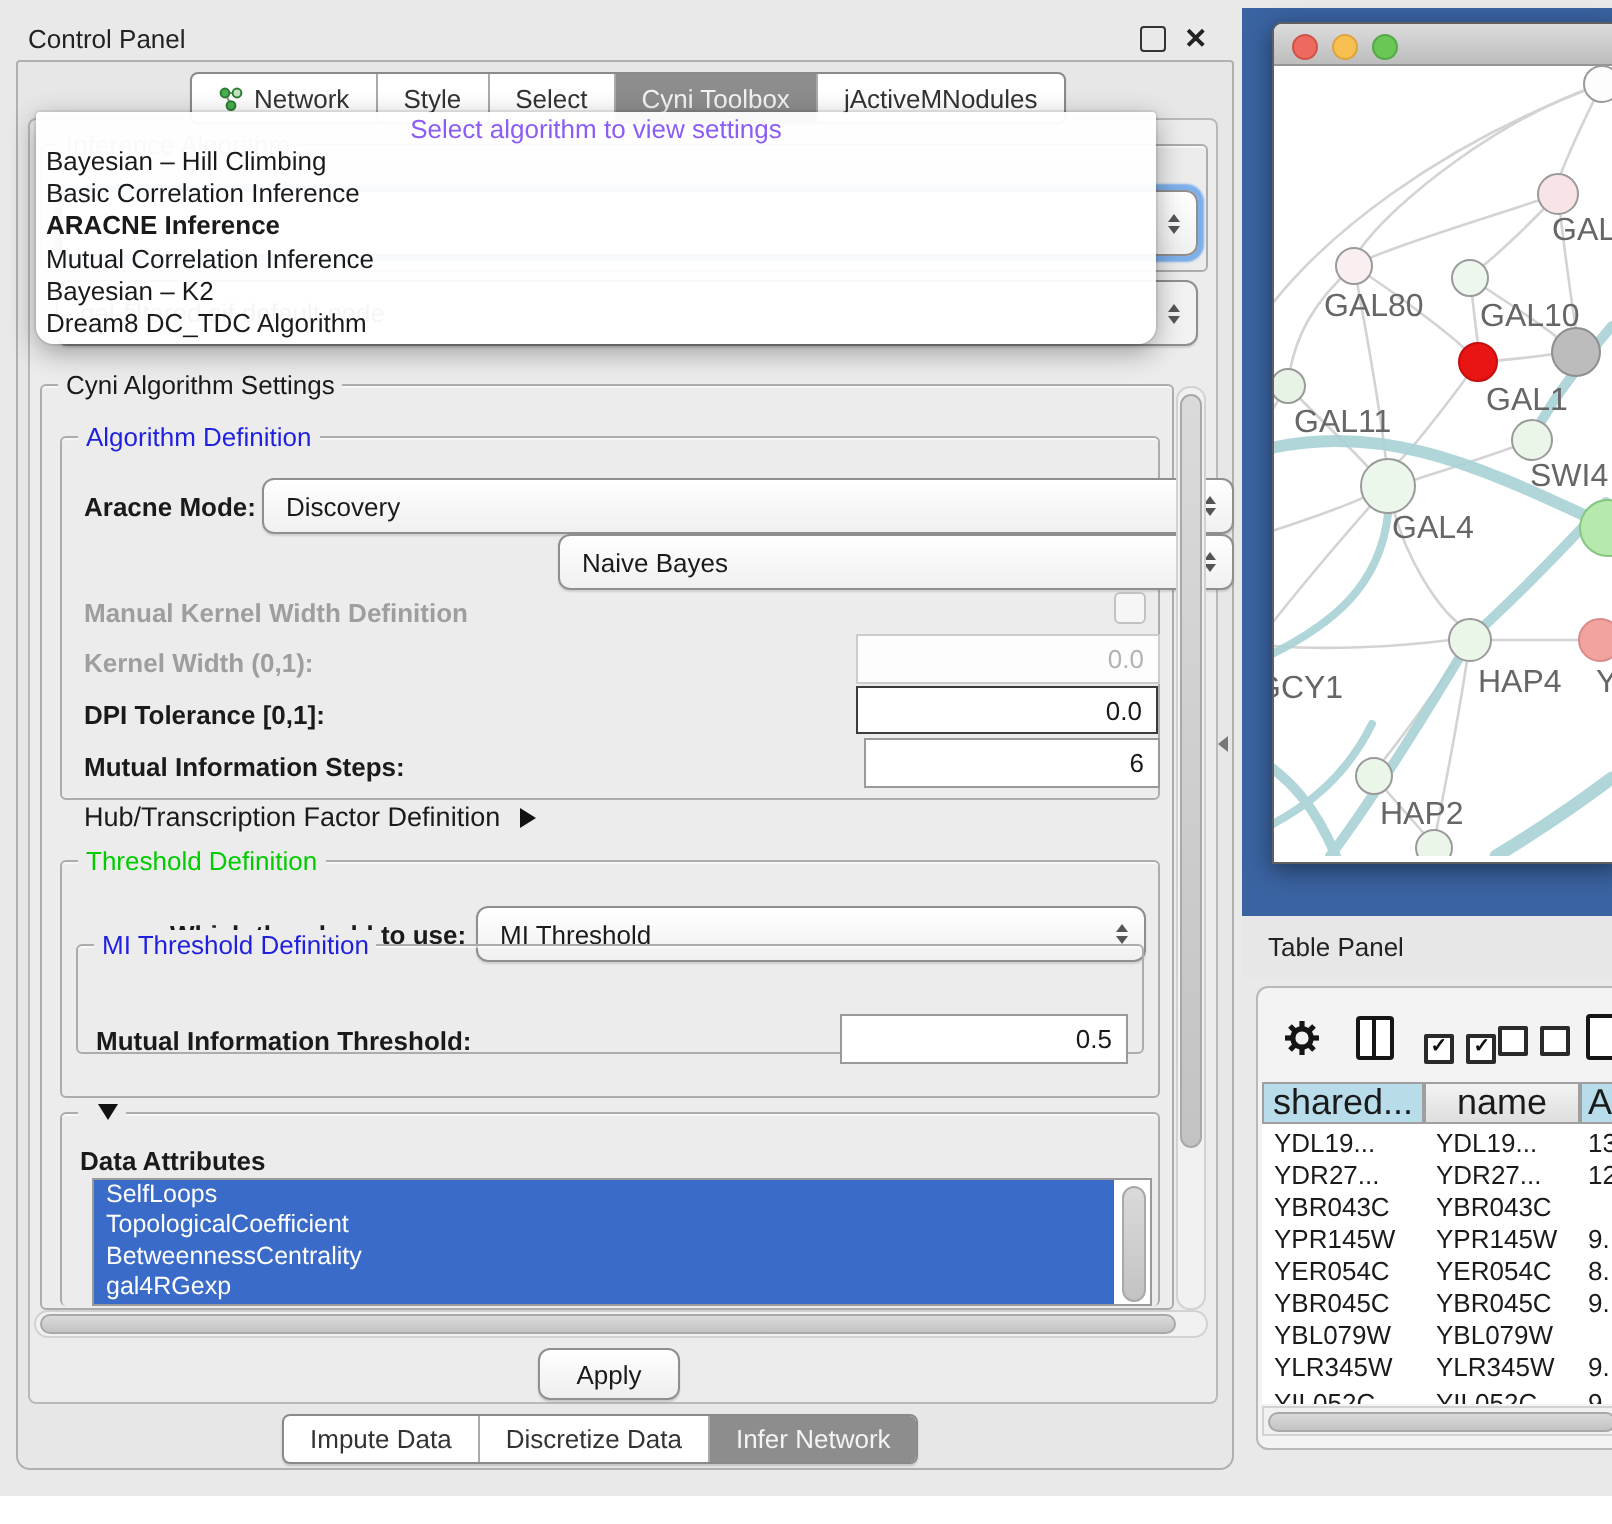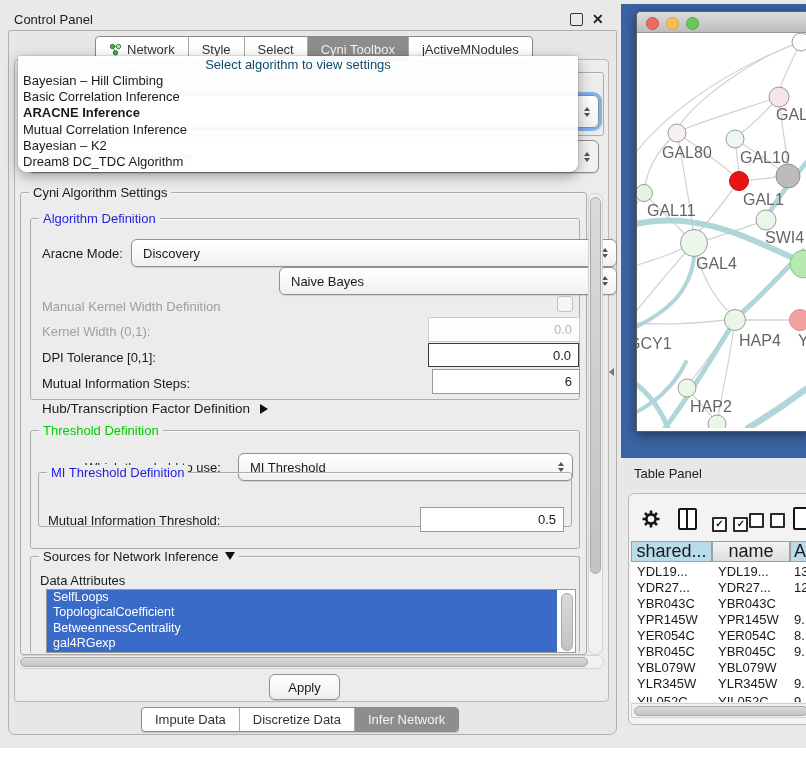--- a/index.html
+++ b/index.html
@@ -14,41 +14,41 @@
   
   .seg{display:flex;background:#fff;border:1px solid #8a8a8a;border-radius:4px;overflow:hidden;font-size:13px;
        box-shadow:0 1px 1px rgba(0,0,0,.15)}
   .seg .tab{display:flex;align-items:center;gap:5px;padding:0 13px;border-left:1px solid #aaa;color:#333;white-space:nowrap}
   .seg .tab:first-child{border-left:none}
   .seg .tab.sel{background:#8d8d8d;color:#f4f4f4}
   
   .content{background:#ececec;border:1px solid #b9b9b9;border-radius:4px}
   .group{position:absolute;border:1px solid #acacac;border-radius:3px;box-shadow:inset 0 1px 0 rgba(255,255,255,.55)}
   .legend{position:absolute;top:-8px;left:8px;background:#ececec;padding:0 4px;font-size:13px;white-space:nowrap}
-  .lab{position:absolute;font-size:13px;font-weight:400;white-space:nowrap}
+  .lab{position:absolute;font-size:13px;font-weight:700;white-space:nowrap}
   .lab.gray{color:#9e9e9e}
   .plain{font-weight:400}
   .combo{position:absolute;background:linear-gradient(#ffffff,#f0f0f0);border:1px solid #8f8f8f;border-radius:6px;
          font-size:13px;display:flex;align-items:center;padding:0 26px 0 11px;box-shadow:0 1px 1px rgba(0,0,0,.12)}
   .spin{position:absolute;right:8px;top:50%;transform:translateY(-50%);display:flex;flex-direction:column;gap:2px;align-items:center}
   .tri-u{width:0;height:0;border-left:3.5px solid transparent;border-right:3.5px solid transparent;border-bottom:4.5px solid #555}
   .tri-d{width:0;height:0;border-left:3.5px solid transparent;border-right:3.5px solid transparent;border-top:4.5px solid #555}
   .field{position:absolute;background:#fff;border:1px solid #9a9a9a;font-size:13px;display:flex;align-items:center;
          justify-content:flex-end;padding:0 7px}
   .field.dis{border-color:#cccccc;color:#b3b3b3;background:#fdfdfd}
   .field.strong{border:1.5px solid #3c3c3c}
   .checkbox{position:absolute;width:14px;height:14px;border:1px solid #c2c2c2;border-radius:3px;background:#f6f6f6}
   .tri-right{display:inline-block;width:0;height:0;border-top:5.5px solid transparent;border-bottom:5.5px solid transparent;
              border-left:8px solid #111;margin-left:10px;vertical-align:-1px}
   .tri-downb{display:inline-block;width:0;height:0;border-left:5.5px solid transparent;border-right:5.5px solid transparent;
              border-top:8px solid #111;margin-left:6px;vertical-align:1px}
   
   .popup{position:absolute;background:rgba(255,255,255,.95);border-radius:2px 2px 9px 9px;z-index:40;
          box-shadow:0 4px 14px rgba(0,0,0,.35),0 0 0 1px rgba(0,0,0,.07)}
-  .popup .prompt{font-size:13px;color:#0c4a6e;text-align:center;height:17px;line-height:17px}
+  .popup .prompt{font-size:13px;color:#8b5cf6;text-align:center;height:17px;line-height:17px}
   .popup .item{font-size:13px;padding:0 5px;height:16.2px;line-height:16.2px;white-space:nowrap}
   .popup .item.b{font-weight:700}
   
   .sbtrack{position:absolute;background:#f1f1f1;border:1px solid #d2d2d2;border-radius:7px}
   .sbthumb{position:absolute;background:linear-gradient(#dadada,#c3c3c3);border:1px solid #a9a9a9;border-radius:6px}
   
   .dlist{position:absolute;background:#fff;border:1px solid #9a9a9a;overflow:hidden}
   .ditem{height:15.4px;line-height:15.4px;font-size:12.5px;color:#fff;background:#3a6bc8;padding:0 6px;width:498px}
   
   .btn{position:absolute;display:flex;align-items:center;justify-content:center;font-size:13px;
@@ -183,21 +183,21 @@
       </span>
   </div>
   <div class="group" style="left:38px;top:472px;width:532px;height:53px">
     <div class="legend" style="color:#1f1fe0">MI Threshold Definition</div>
   </div>
   <div class="lab" style="left:48px;top:513px">Mutual Information Threshold:</div>
   <div class="field" style="left:420px;top:507px;width:128px;height:23px">0.5</div>
 
   <div class="group" style="left:30px;top:556px;width:548px;height:96px;border-bottom:none">
     <div class="legend">
-      <span>Sources for Network Inference</span><span class="tri-downb"></span>
+      <span class="tri-downb"></span>
     </div>
   </div>
   <div class="lab" style="left:40px;top:573px">Data Attributes</div>
   <div class="dlist" style="left:46px;top:589px;width:528px;height:62px">
     <div class="ditem">SelfLoops</div>
     <div class="ditem">TopologicalCoefficient</div>
     <div class="ditem">BetweennessCentrality</div>
     <div class="ditem">gal4RGexp</div>
     <div class="sbthumb" style="right:2px;top:3px;width:10px;height:56px"></div>
   </div>

